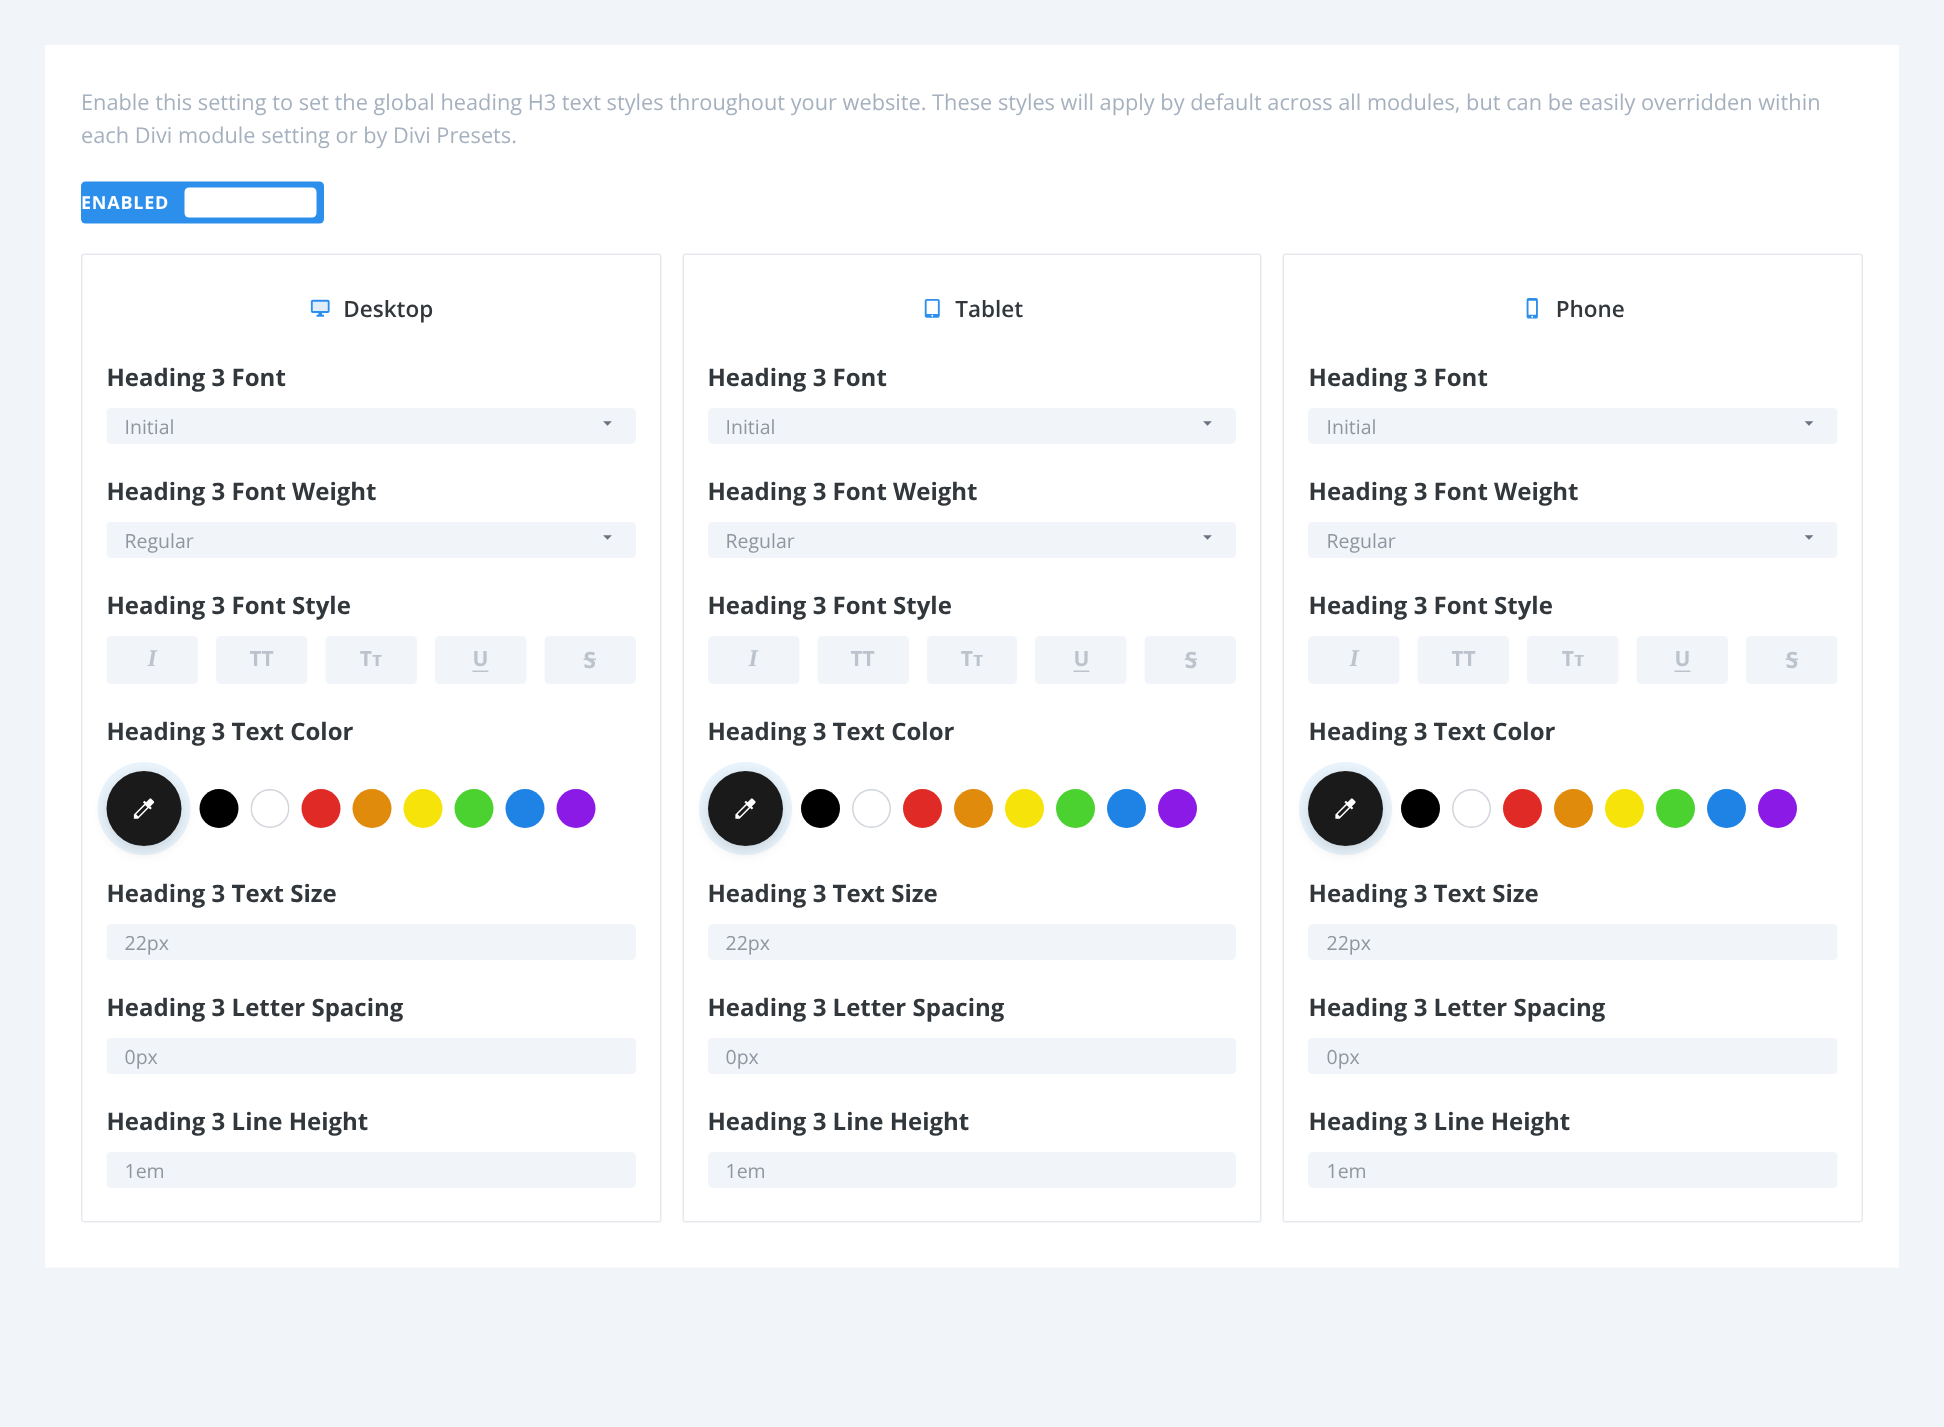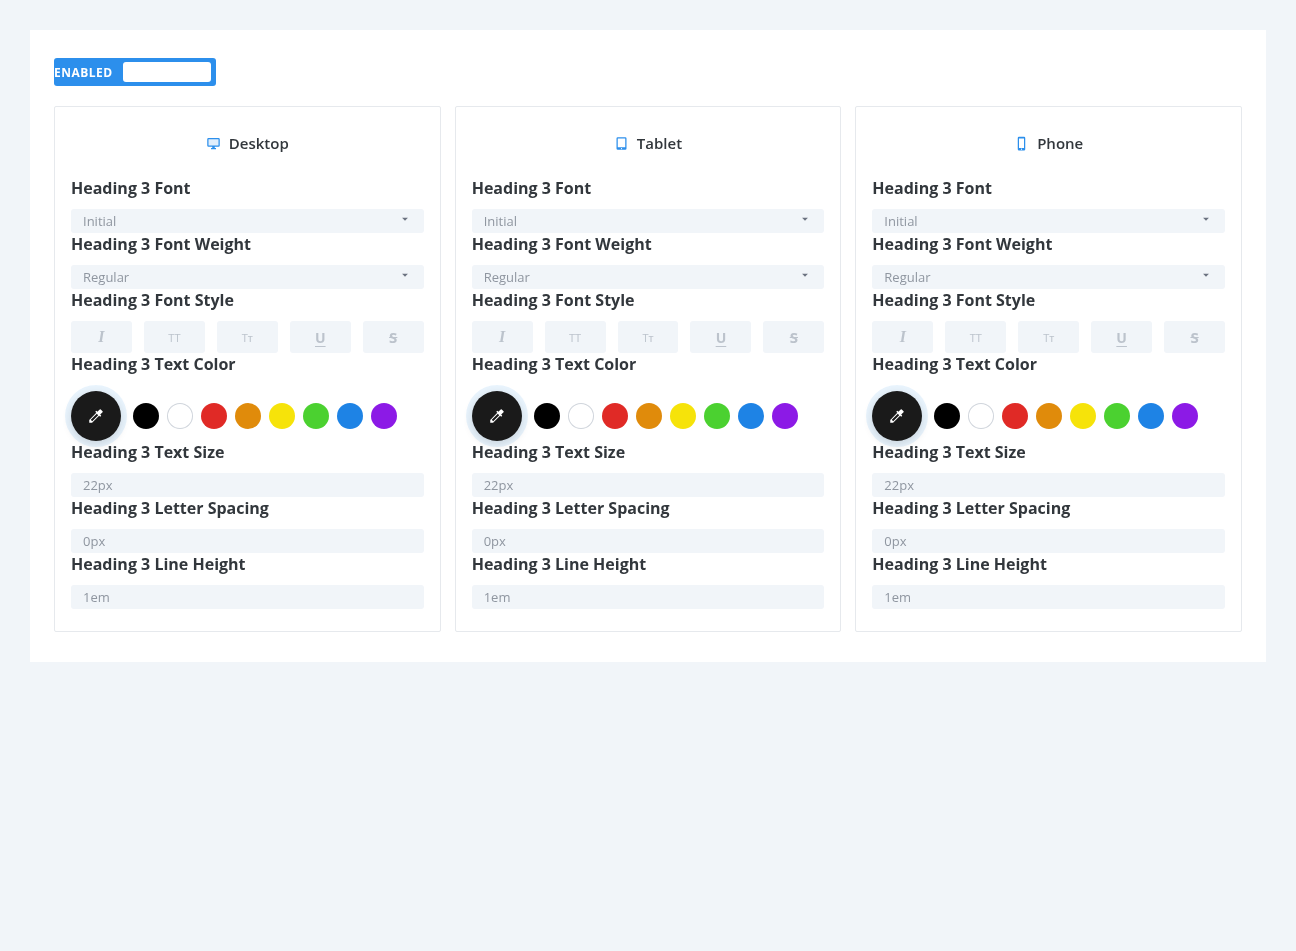--- a/index.html
+++ b/index.html
@@ -62,21 +62,21 @@
     display: flex;
     align-items: center;
     justify-content: center;
     gap: 8px;
     font-size: 15px;
     font-weight: 600;
     color: #32373c;
     margin-bottom: 24px;
   }
   .col-head svg { width: 15px; height: 15px; }
-  .field { }
+  .field { margin-bottom: 20px; }
   .field-label {
     font-size: 16px;
     font-weight: 700;
     color: #32373c;
     margin-bottom: 10px;
   }
   .select, .textval {
     background: #f1f5f9;
     border-radius: 3px;
     height: 24px;
@@ -105,21 +105,21 @@
     background: #f1f5f9;
     border-radius: 3px;
     display: flex;
     align-items: center;
     justify-content: center;
     color: #bcc3cc;
     font-size: 14px;
     cursor: pointer;
   }
   .style-btn.italic { font-style: italic; font-family: Georgia, serif; font-size: 16px; font-weight:bold;}
-  .style-btn.tt { font-weight: 400; font-size: 11px;}
+  .style-btn.tt { font-weight: 700; font-size: 14px;}
   .style-btn.under { text-decoration: underline; font-weight: 700; text-underline-offset:3px;}
   .style-btn.strike { text-decoration: line-through; font-weight: 700; font-size:15px;}
   .color-row {
     display: flex;
     align-items: center;
     gap: 8px;
     padding-top: 6px;
   }
   .picker {
     width: 50px;
@@ -140,20 +140,21 @@
     border-radius: 50%;
     cursor: pointer;
   }
   .swatch.outline { box-shadow: inset 0 0 0 1px #d0d5dc; }
   .chev svg { width: 14px; height: 14px; }
 </style>
 </head>
 <body>
 
 <div class="panel">
+  <p class="page-desc">Enable this setting to set the global heading H3 text styles throughout your website. These styles will apply by default across all modules, but can be easily overridden within each Divi module setting or by Divi Presets.</p>
 
   <div class="toggle">
     <span class="lbl">ENABLED</span>
     <span class="knob"></span>
   </div>
 
   <div class="columns">
       <div class="col">
     <div class="col-head">
       <svg viewBox="0 0 24 24">

